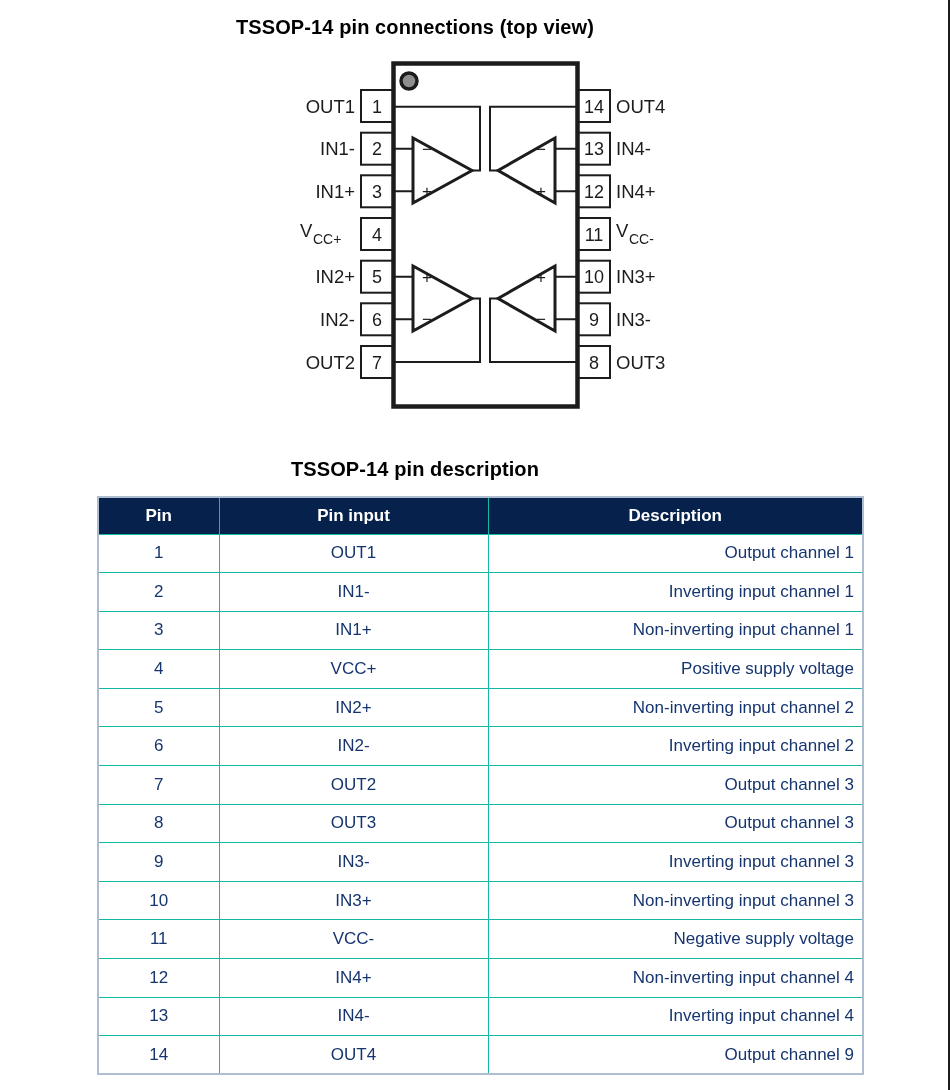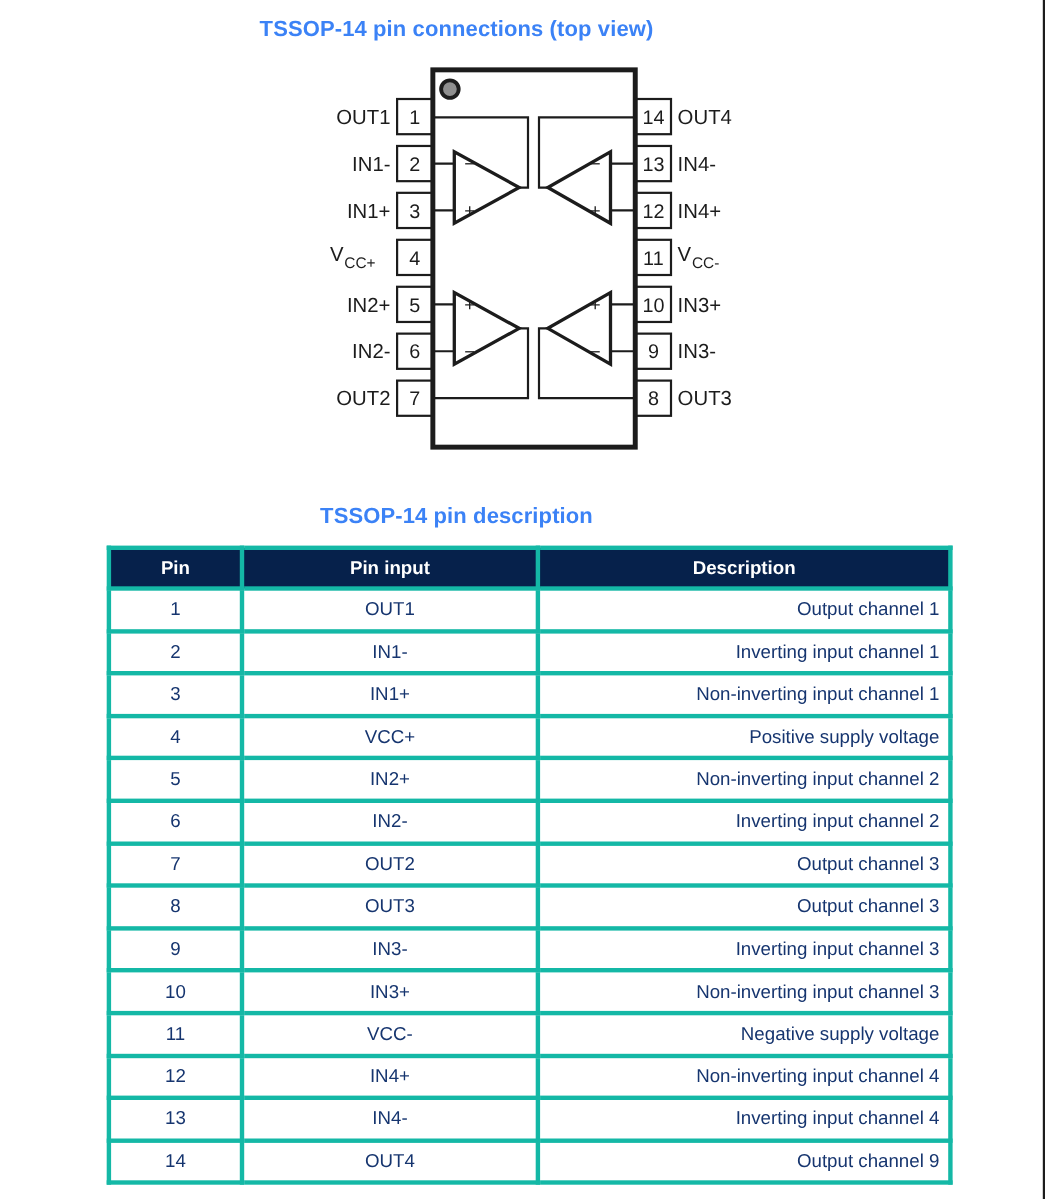--- a/index.html
+++ b/index.html
@@ -11,21 +11,21 @@
     overflow: hidden;
     font-family: "Liberation Sans", sans-serif;
   }
   .section-title {
     position: absolute;
     left: 0;
     width: 830px;
     text-align: center;
     font-size: 20px;
     font-weight: bold;
-    color: #3b82f6;
+    color: #000000;
     letter-spacing: 0.1px;
   }
   #diagram-title { top: 16px; }
   #table-title   { top: 458px; }
 
   #pin-diagram-svg {
     position: absolute;
     top: 0;
     left: 0;
   }
@@ -45,21 +45,21 @@
     width: 765px;
     border-collapse: collapse;
     table-layout: fixed;
     font-size: 17px;
     color: #16356F;
   }
   #pin-table col.c-pin  { width: 121px; }
   #pin-table col.c-name { width: 269px; }
   #pin-table col.c-desc { width: 375px; }
   #pin-table th, #pin-table td {
-    border: 4px solid #14b8a6;
+    border: 1px solid #14b8a6;
     padding: 0 8px;
     box-sizing: border-box;
   }
   #pin-table { border: 2px solid #AFBDD1; }
   #pin-table thead th {
     background: #06214B;
     color: #ffffff;
     font-weight: bold;
     height: 37px;
     text-align: center;

